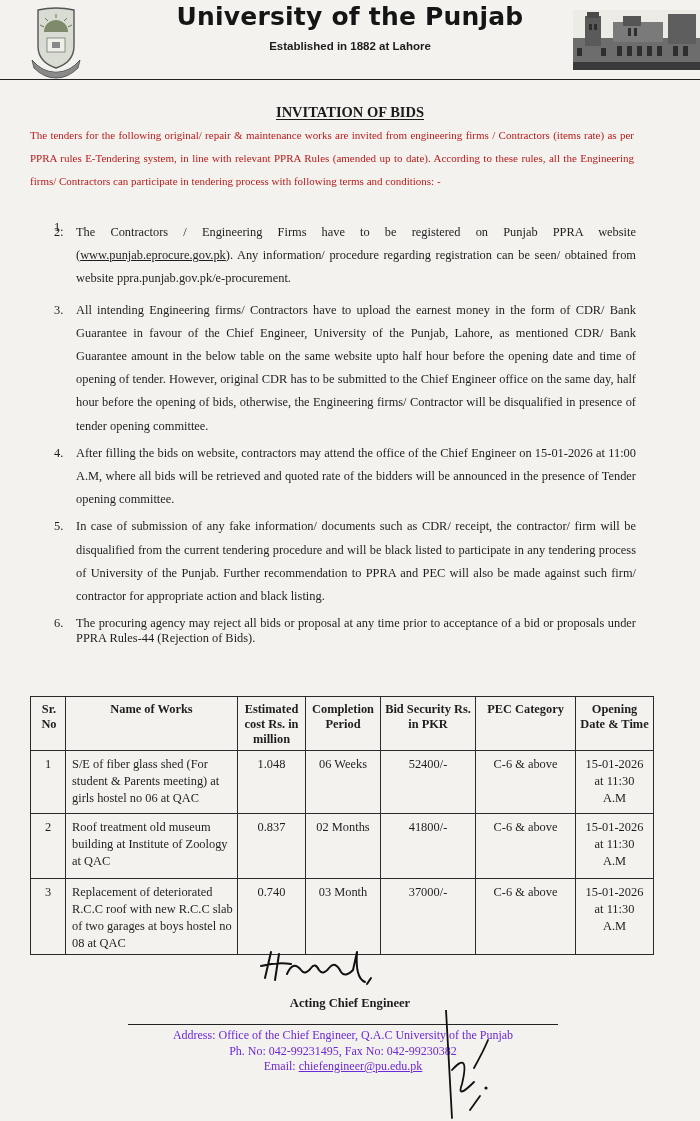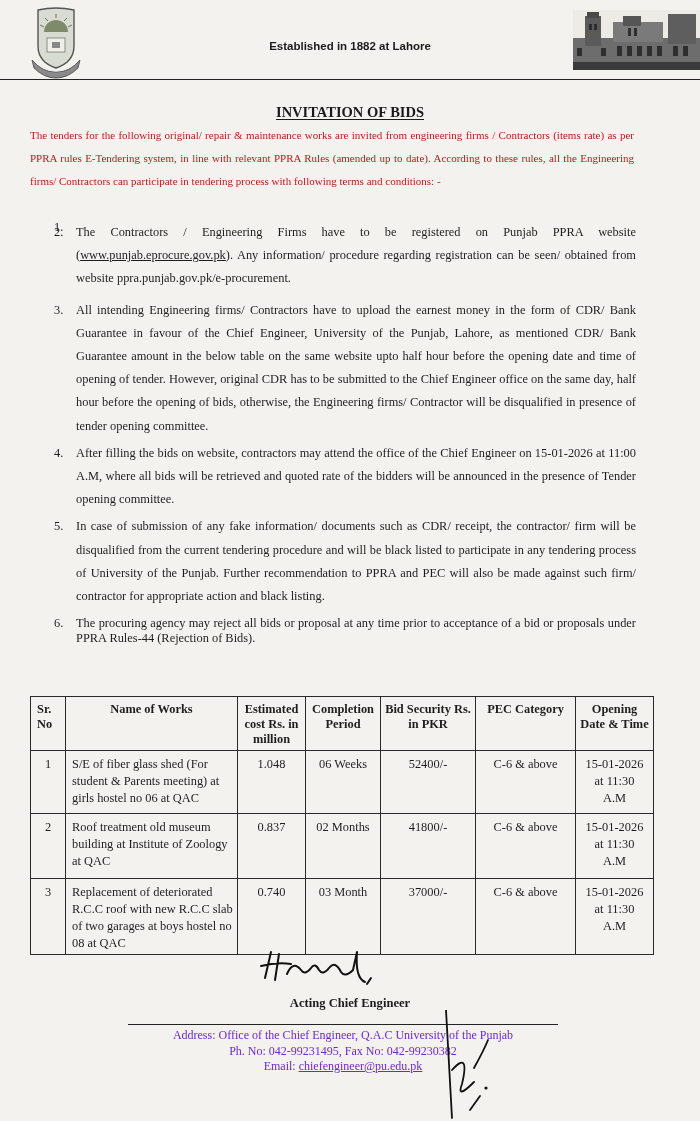--- a/index.html
+++ b/index.html
@@ -49,21 +49,21 @@
     border-collapse: collapse; table-layout: fixed;
     font-size: 12.4px; color: #1e1e1e;
   }
   .bids-table th, .bids-table td { border: 1.3px solid #2a2a2a; vertical-align: top; padding: 2px 4px; }
   .bids-table th { font-weight: bold; text-align: center; line-height: 15px; padding-top: 5px; padding-bottom: 3px; font-size: 12.4px; }
   .bids-table td { line-height: 17px; padding-top: 5px; text-align: center; }
   .bids-table td.name { text-align: left; padding-left: 6px; }
   .bids-table tr.row1 td { height: 55px; }
   .bids-table tr.row2 td { height: 57px; }
   .bids-table tr.row3 td { height: 62px; }
-  .bids-table th.sr { text-align: left; padding-left: 6px; }
+  .bids-table th.sr { text-align: center; padding-left: 6px; }
 
   
   .signature { position: absolute; left: 257px; top: 948px; width: 130px; height: 40px; }
   .sig-title {
     position: absolute; left: 0; width: 700px; top: 996px; text-align: center;
     font-size: 12.6px; font-weight: bold; padding-left: 0;
   }
   .sig-title span { position: relative; left: 0; }
   .footer-rule { position: absolute; left: 128px; top: 1024px; width: 430px; border-top: 1.3px solid #222; }
   .footer { position: absolute; left: 128px; width: 430px; top: 1028px; text-align: center; font-size: 12px; line-height: 15.5px; color: #6d28d9; }
@@ -84,20 +84,21 @@
         <line x1="34" y1="15" x2="37" y2="12"></line>
       <line x1="14" y1="21" x2="10" y2="19"></line>
         <line x1="38" y1="21" x2="42" y2="19"></line>
     </g>
     <rect x="17" y="32" width="18" height="14" fill="#eef0e8" stroke="#777" stroke-width="0.8"></rect>
     <rect x="22" y="36" width="8" height="6" fill="#888"></rect>
     <path d="M2 54 Q12 66 26 66 Q40 66 50 54 L48 62 Q38 72 26 72 Q14 72 4 62 Z" fill="#8a8a8a" stroke="#444" stroke-width="0.8"></path>
     <path d="M10 60 Q26 70 42 60" fill="none" stroke="#eee" stroke-width="1.2"></path>
   </svg>
 
+  <div class="uni-title">University of the Punjab</div>
   <div class="uni-sub">Established in 1882 at Lahore</div>
 
   <svg class="building" viewBox="0 0 127 60">
     <rect x="0" y="0" width="127" height="60" fill="#ecebe6"></rect>
     <rect x="0" y="28" width="127" height="32" fill="#6d6d6d"></rect>
     <rect x="12" y="6" width="16" height="30" fill="#5a5a5a"></rect>
     <rect x="14" y="2" width="12" height="6" fill="#4a4a4a"></rect>
     <rect x="40" y="12" width="50" height="20" fill="#7a7a7a"></rect>
     <rect x="50" y="6" width="18" height="10" fill="#555"></rect>
     <rect x="95" y="4" width="28" height="30" fill="#5e5e5e"></rect>

